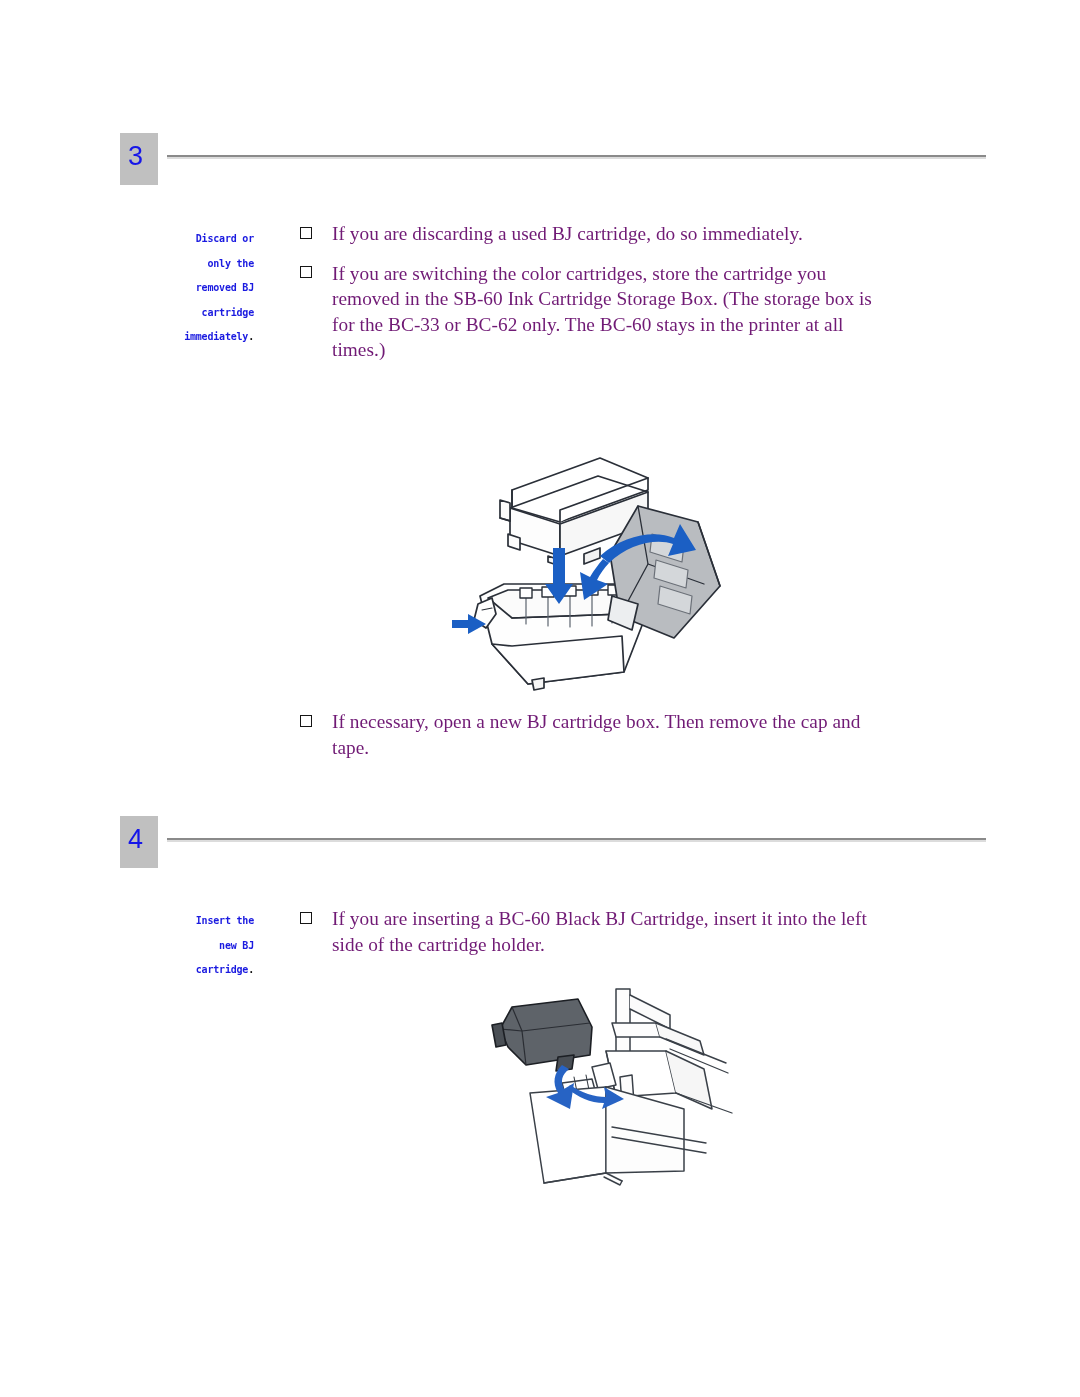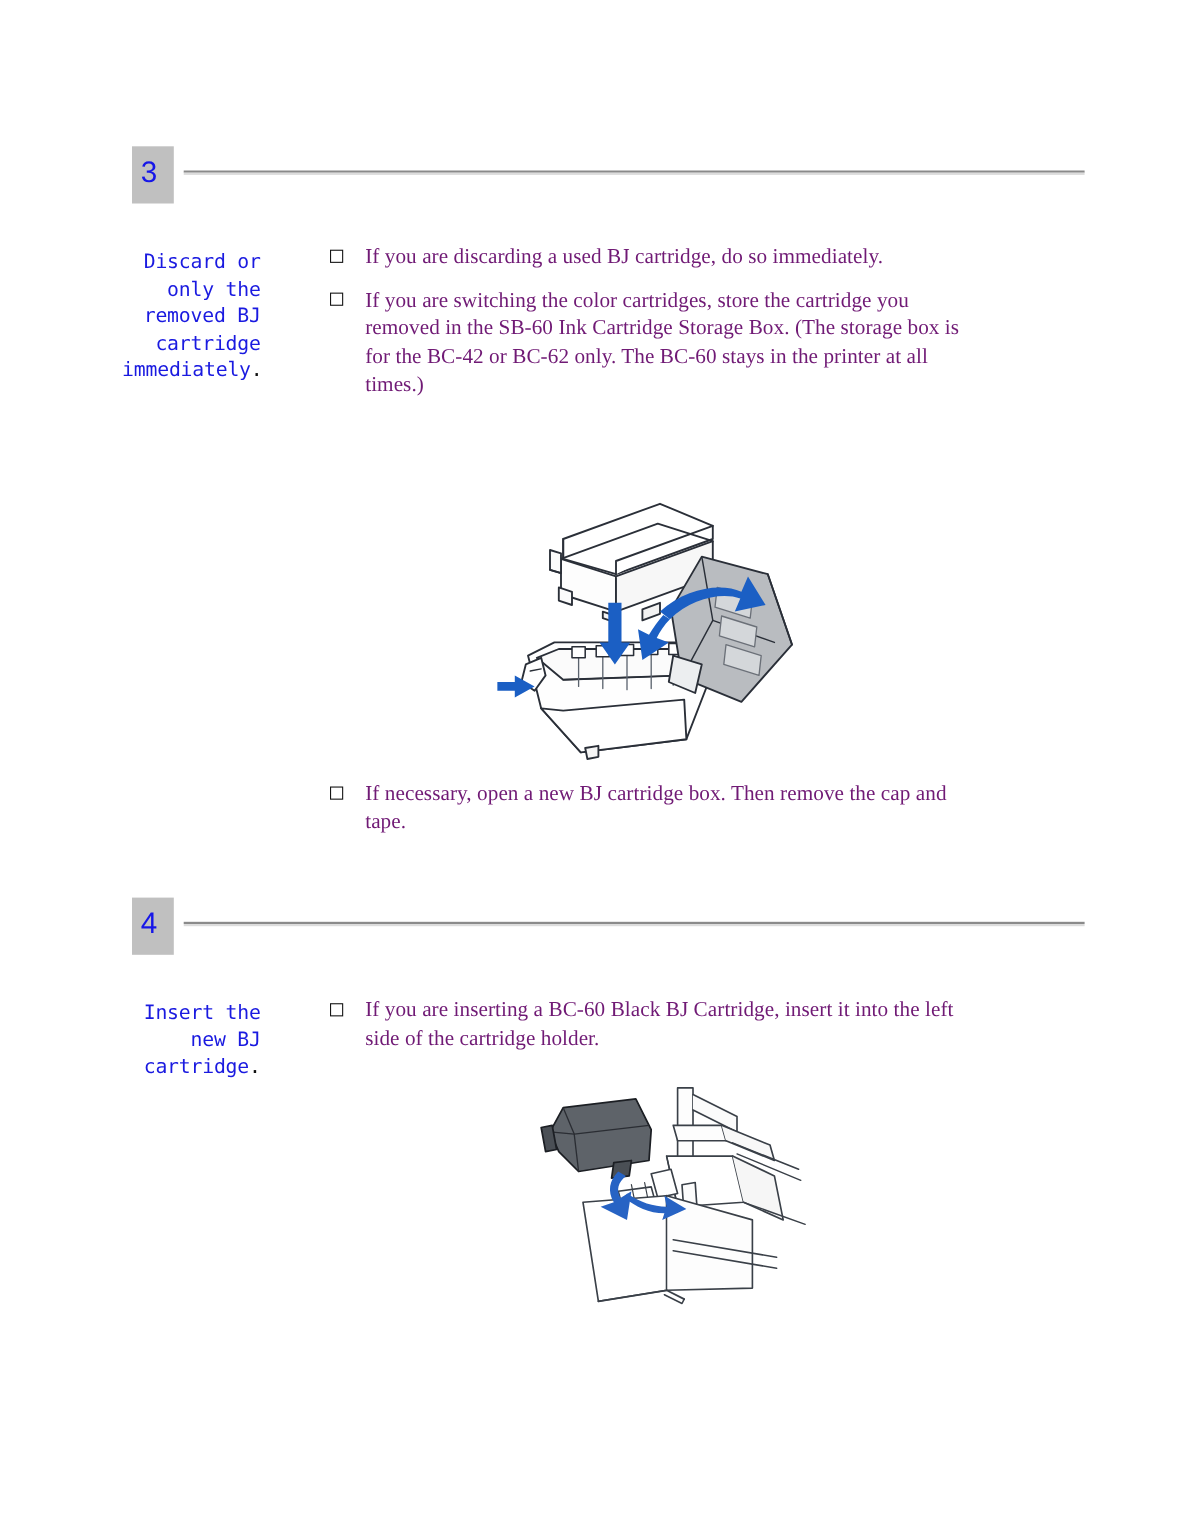--- a/index.html
+++ b/index.html
@@ -52,27 +52,27 @@
     right: 0;
     height: 4px;
     border-top: 2px solid #8a8a8a;
     border-bottom: 2px solid #dcdcdc;
     box-sizing: border-box;
   }
 
   
   .side-label {
     position: absolute;
-    left: 111px;
+    left: 128px;
     width: 126px;
     text-align: right;
     color: #1a1ae0;
     font-family: "DejaVu Sans Mono", "Liberation Mono", monospace;
-    font-weight: normal;
-    font-size: 18px;
+    font-weight: bold;
+    font-size: 10px;
     line-height: 24.5px;
     letter-spacing: -0.2px;
   }
   .side-label .period { color: #111111; }
 
   
   .bullets {
     position: absolute;
   }
   .bullet {
@@ -116,21 +116,21 @@
     <div><span>immediately</span><span class="period">.</span></div>
   </div>
 
   <div class="bullets" style="left:296px; top:221px; width:600px;">
     <div class="bullet">
       <span class="box"></span>
       <span>If you are discarding a used BJ cartridge, do so immediately.</span>
     </div>
     <div class="bullet">
       <span class="box"></span>
-      <span>If you are switching the color cartridges, store the cartridge you removed in the SB-60 Ink Cartridge Storage Box.  (The storage box is for the BC-42 or BC-62 only.   The BC-60 stays in the printer at all times.)</span>
+      <span>If you are switching the color cartridges, store the cartridge you removed in the SB-60 Ink Cartridge Storage Box.  (The storage box is for the BC-33 or BC-62 only.   The BC-60 stays in the printer at all times.)</span>
     </div>
   </div>
 
   <div class="figure" style="left:452px; top:438px;">
     <svg width="300" height="268" viewBox="0 0 300 268" fill="none" xmlns="http://www.w3.org/2000/svg">
       <g stroke="#2a2f38" stroke-width="1.7" stroke-linejoin="round" stroke-linecap="round" fill="#ffffff">
 
         <path d="M60 52 L148 20 L196 40 L196 52 L108 84 L60 70 Z"></path>
         <path d="M60 52 L60 70"></path>
         <path d="M108 84 L108 72 L196 40"></path>

